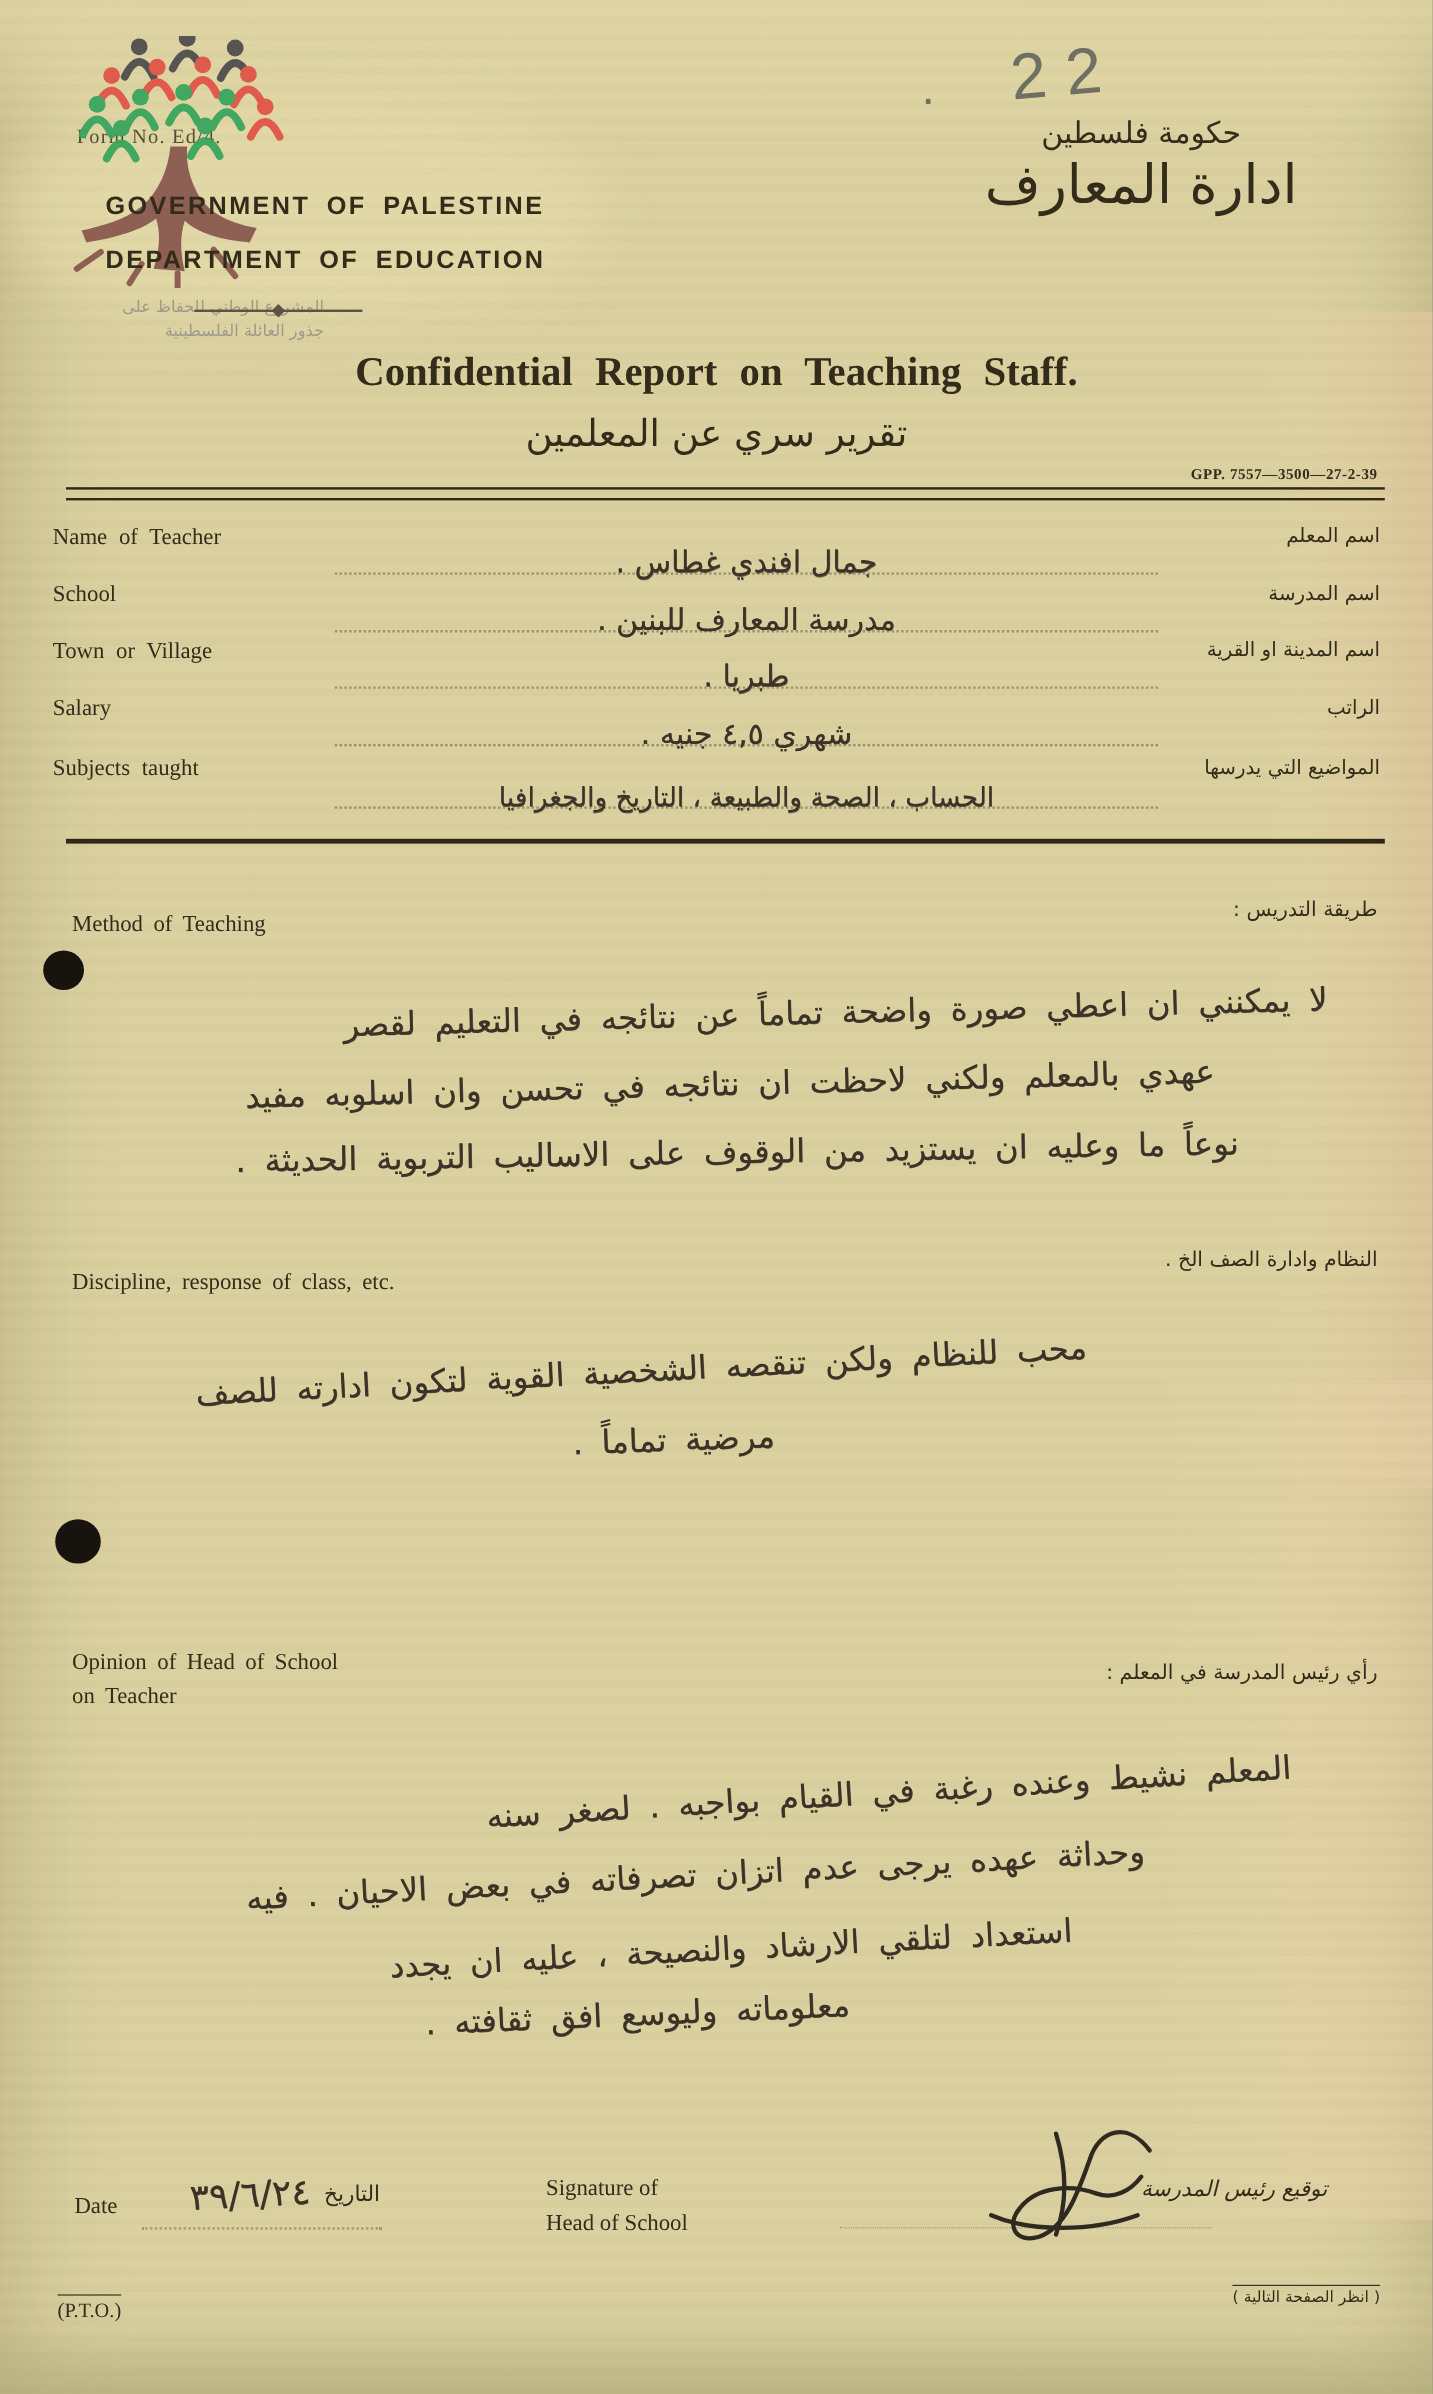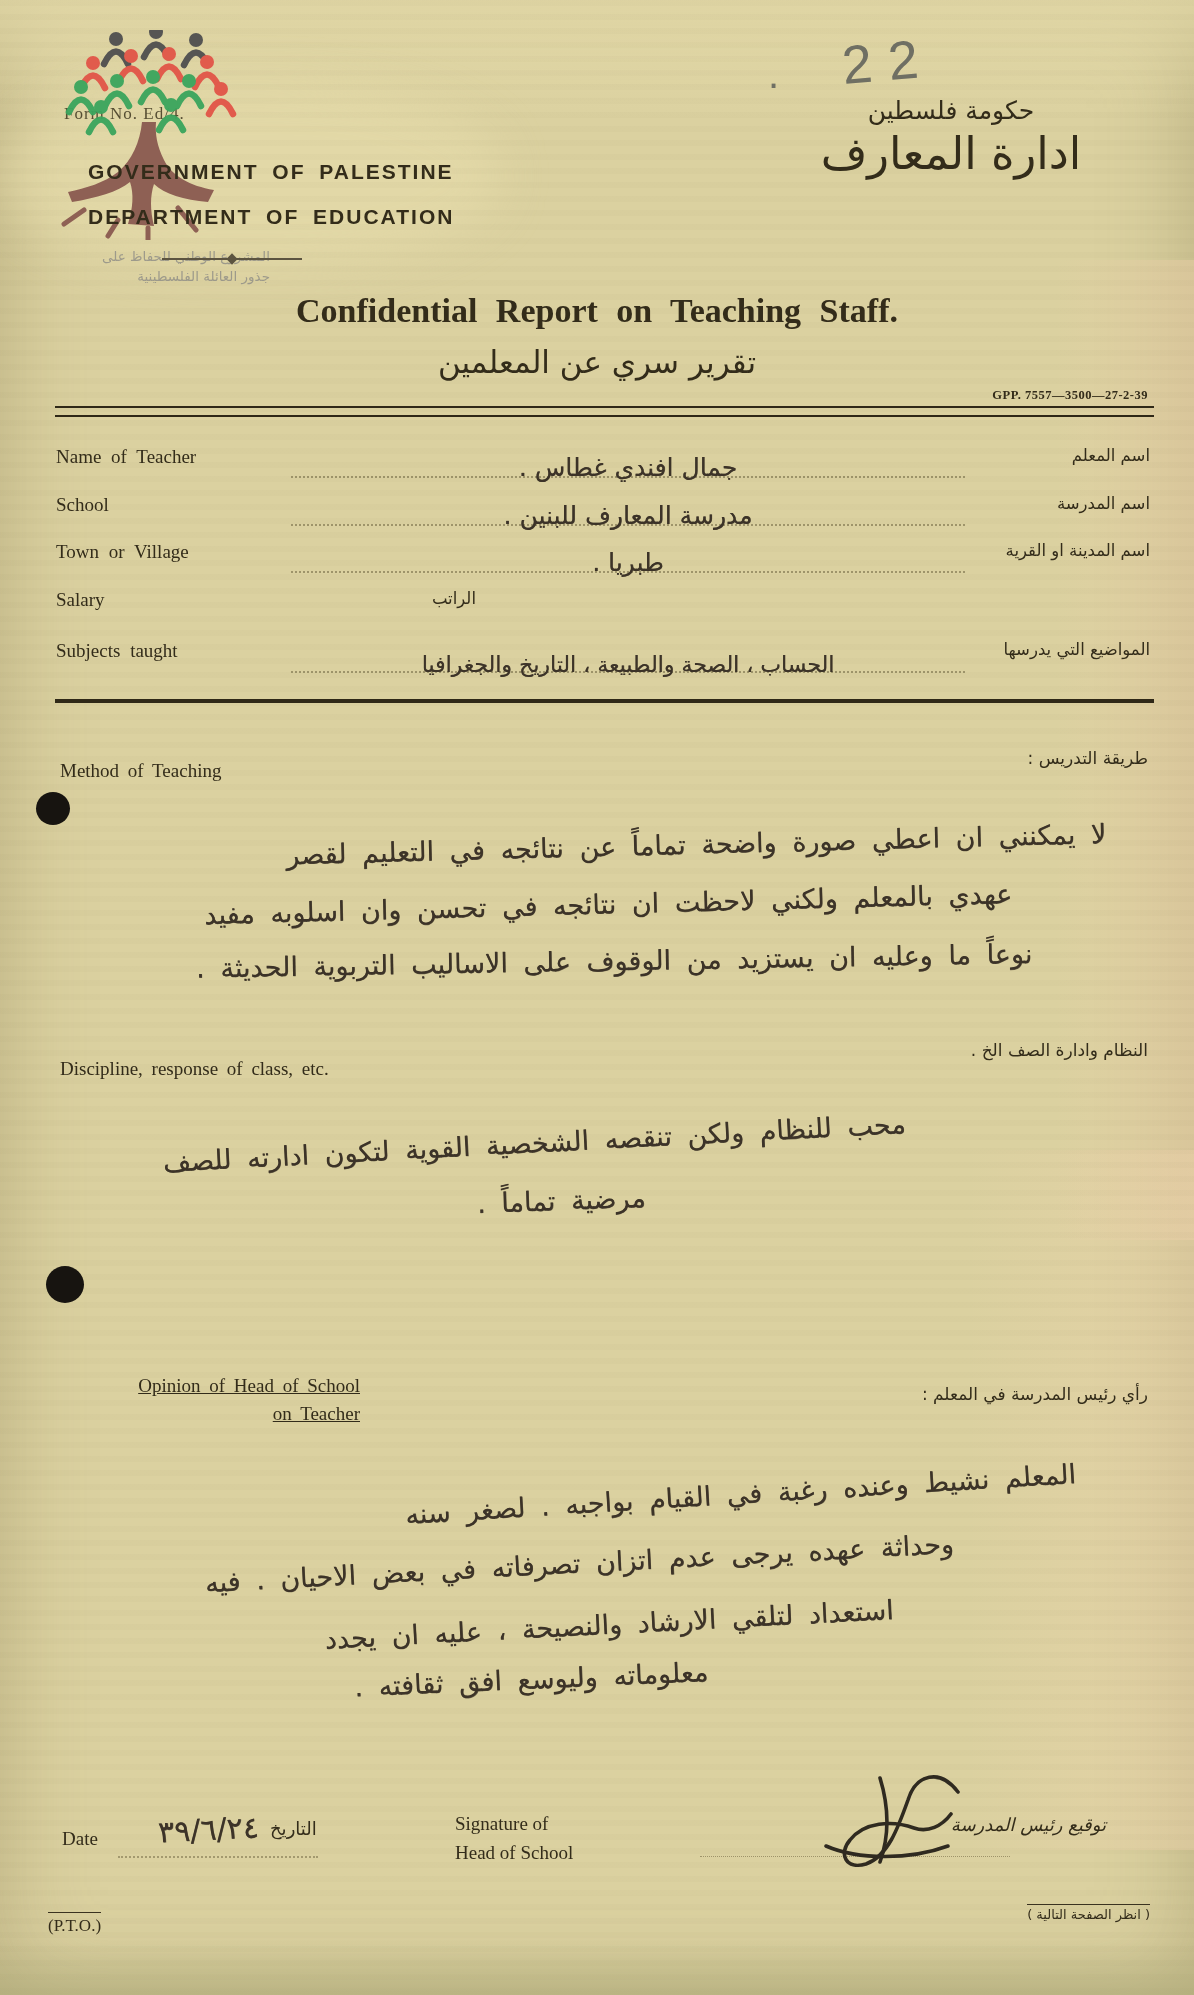--- a/index.html
+++ b/index.html
@@ -48,35 +48,35 @@
   .orn::after{content:"";position:absolute;left:66px;top:-3px;width:8px;height:8px;background:#5c5440;transform:rotate(45deg);}
   .title-en{left:0;top:292px;width:100%;text-align:center;font-weight:bold;font-size:34px;word-spacing:10px;}
   .title-ar{left:0;top:344px;width:100%;text-align:center;font-size:31px;}
   .gpp{right:46px;top:388px;font-size:12.5px;font-weight:bold;letter-spacing:.5px;}
 
   .rule{position:absolute;left:55px;right:40px;background:transparent;}
   .rule.top{top:406px;height:7px;border-top:2px solid #2f2817;border-bottom:2px solid #2f2817;}
   .rule.mid{top:699px;height:4px;background:#2f2817;}
 
   
-  .frow{position:absolute;left:56px;right:44px;height:40px;display:flex;align-items:center;}
+  .frow{position:absolute;left:44px;right:44px;height:40px;display:flex;align-items:flex-start;}
   .frow .len{width:235px;font-family:var(--serif);font-size:19px;color:var(--ink);word-spacing:5px;flex:none;}
   .frow .line{flex:1;position:relative;border-bottom:2px dotted rgba(108,98,62,.55);height:100%;}
   .frow .lar{width:185px;flex:none;text-align:right;font-family:var(--ar);font-size:16.5px;color:var(--ink);
              direction:rtl;padding-bottom:4px;}
   .frow .val{position:absolute;left:0;right:0;bottom:-6px;text-align:center;font-size:25px;}
   .r0{top:437px;} .r1{top:485px;} .r2{top:532px;} .r3{top:580px;} .r4{top:630px;height:42px;}
   .r4 .val{font-size:22px;}
 
   
   .sec-en{font-size:19px;word-spacing:4px;}
   .sec-ar{font-size:17px;}
   .s0en{left:60px;top:760px;} .s0ar{right:46px;top:748px;}
   .s1en{left:60px;top:1058px;} .s1ar{right:46px;top:1040px;}
-  .s2en{left:60px;top:1372px;width:300px;text-align:right;line-height:1.45;text-decoration:underline;}
+  .s2en{left:60px;top:1372px;width:300px;text-align:left;line-height:1.45;}
   .s2ar{right:46px;top:1384px;}
 
   .hl{font-size:27px;word-spacing:7px;transform-origin:right center;}
   .hl00{top:818px;right:88px;transform:rotate(-1.5deg);}
   .hl01{top:878px;right:182px;transform:rotate(-1.5deg);}
   .hl02{top:938px;right:162px;transform:rotate(-1deg);}
   .hl10{top:1108px;right:288px;transform:rotate(-3deg);}
   .hl11{top:1182px;right:548px;transform:rotate(-2deg);}
   .hl20{top:1458px;right:118px;transform:rotate(-3.5deg);}
   .hl21{top:1528px;right:240px;transform:rotate(-3deg);}
@@ -180,20 +180,23 @@
   </div>
   <div class="frow r1">
     <div class="len">School</div>
     <div class="line">
       <div class="hand val">مدرسة المعارف للبنين .</div>
     </div>
     <div class="lar">اسم المدرسة</div>
   </div>
   <div class="frow r3">
     <div class="len">Salary</div>
+    <div class="line">
+      <div class="hand val">شهري ٤,٥ جنيه .</div>
+    </div>
     <div class="lar">الراتب</div>
   </div>
   <div class="frow r4">
     <div class="len">Subjects taught</div>
     <div class="line">
       <div class="hand val">الحساب ، الصحة والطبيعة ، التاريخ والجغرافيا</div>
     </div>
     <div class="lar">المواضيع التي يدرسها</div>
   </div>
 

